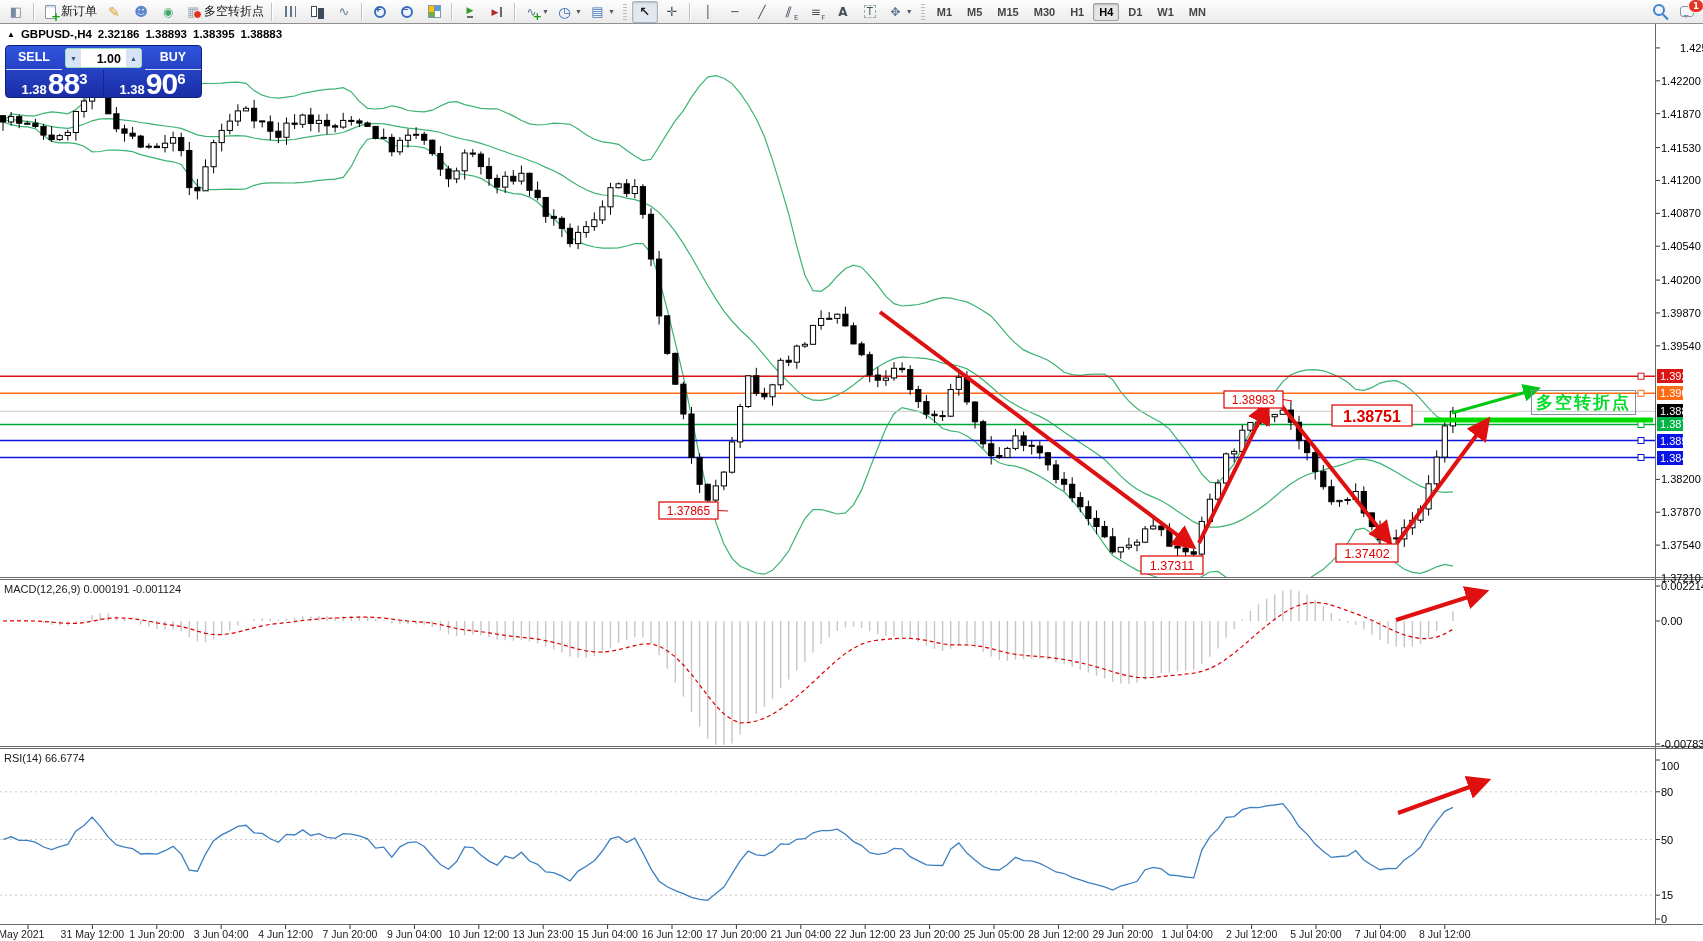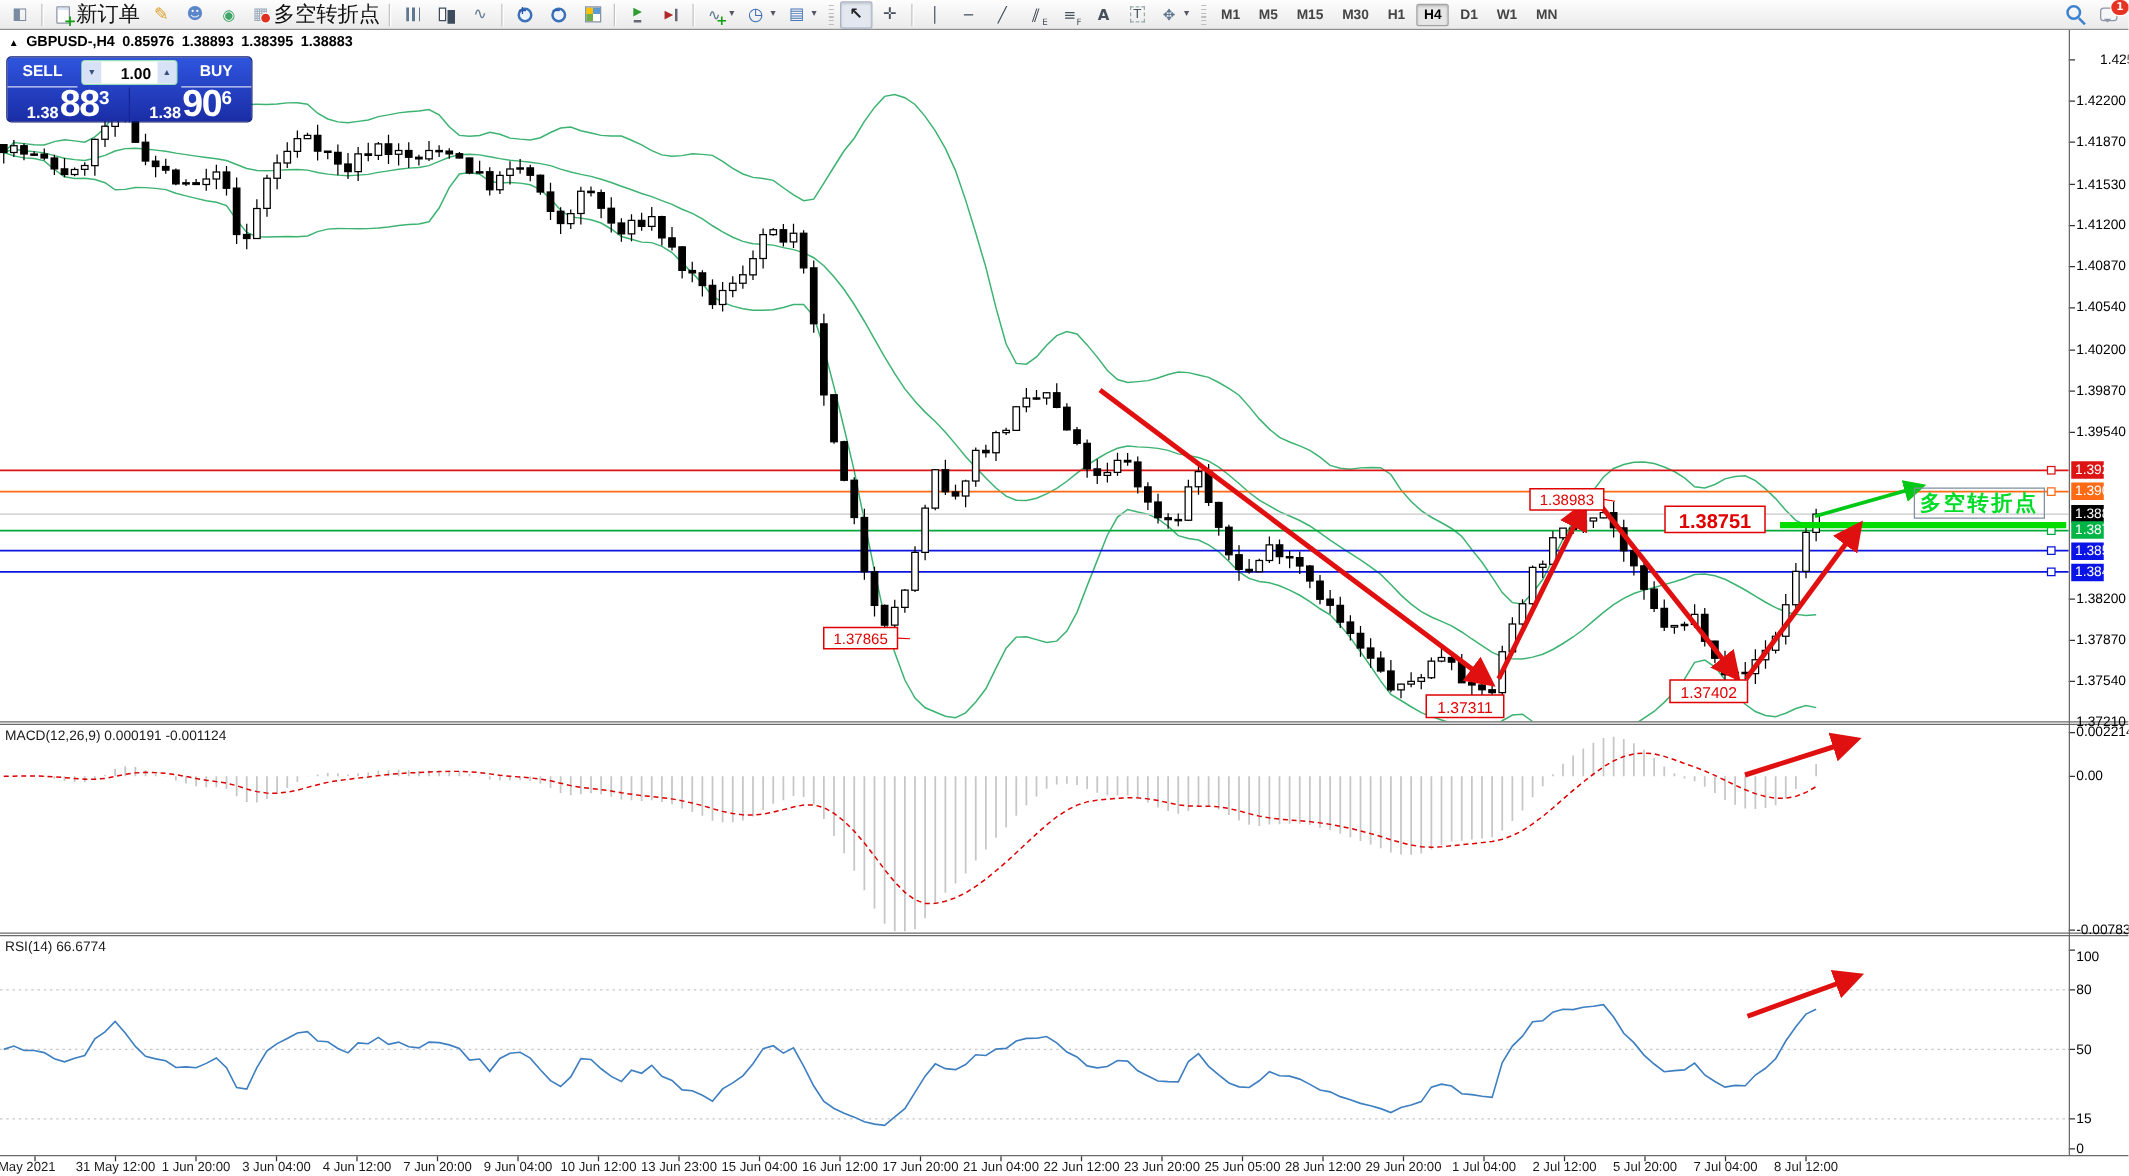--- a/index.html
+++ b/index.html
@@ -4,21 +4,21 @@
 <style>
   html,body{margin:0;padding:0;background:#fff}
   #app{position:relative;width:1703px;height:941px;background:#fff;overflow:hidden;
        font-family:"Liberation Sans",sans-serif;-webkit-font-smoothing:antialiased}
   
   #toolbar{position:absolute;left:0;top:0;width:1703px;height:24px;display:flex;align-items:center;
            background:linear-gradient(#fdfdfd,#eaeaea);border-bottom:1px solid #8f8f8f;padding:0 3px;box-sizing:border-box;gap:1px}
   .tbtn{height:20px;min-width:20px;border:1px solid transparent;border-radius:2px;display:inline-flex;
         align-items:center;justify-content:center;gap:2px;padding:0 2px;cursor:default;position:relative}
   .tbtn.active{background:#e3e8f0;border-color:#a9b3c2;box-shadow:inset 0 1px 2px rgba(0,0,0,.18)}
-  .tbtn .lbl{font-size:17px;color:#111;white-space:nowrap}
+  .tbtn .lbl{font-size:12px;color:#111;white-space:nowrap}
   .caret{font-size:7px;color:#556}
   .tb-sep{width:0;height:18px;border-left:1px solid #c3c3c3;border-right:1px solid #fff;margin:0 3px}
   .tb-handle{width:4px;height:16px;margin:0 4px;background:repeating-linear-gradient(0deg,#bdbdbd 0 1px,transparent 1px 3px)}
   .tb-spacer{flex:1}
   .tf{font:bold 11px "Liberation Sans",sans-serif;color:#454545;padding:2px 5px;margin:0 1px;border:1px solid transparent;border-radius:2px}
   .tf.active{background:#e6e6e6;border-color:#a3a3a3;box-shadow:inset 0 1px 2px rgba(0,0,0,.22);color:#000}
   .badge{position:absolute;top:-3px;right:-5px;min-width:12px;height:12px;border-radius:7px;background:#e63323;color:#fff;
          font:bold 8.5px/12px "DejaVu Sans",sans-serif;text-align:center;padding:0 1px;border:1px solid #fff}
   
   .ic{position:relative;width:17px;height:17px;display:inline-flex;align-items:center;justify-content:center;
@@ -868,21 +868,21 @@
       </svg>
 
     <div class="hsep" style="top:553px"></div>
     <div class="hsep" style="top:722px"></div>
     <div id="sep-time"></div>
     <div id="axis-vline"></div>
 
     <div id="hdr">
       <span class="tri">▲</span>
       <span>GBPUSD-,H4</span>
-      <span>0.85976</span>
+      <span>2.32186</span>
       <span>1.38893</span>
       <span>1.38395</span>
       <span>1.38883</span>
     </div>
 
     <div id="tp">
       <div id="tp-top">
         <div class="tp-side">SELL</div>
         <div id="tp-vol">
           <div class="spin">▼</div>

